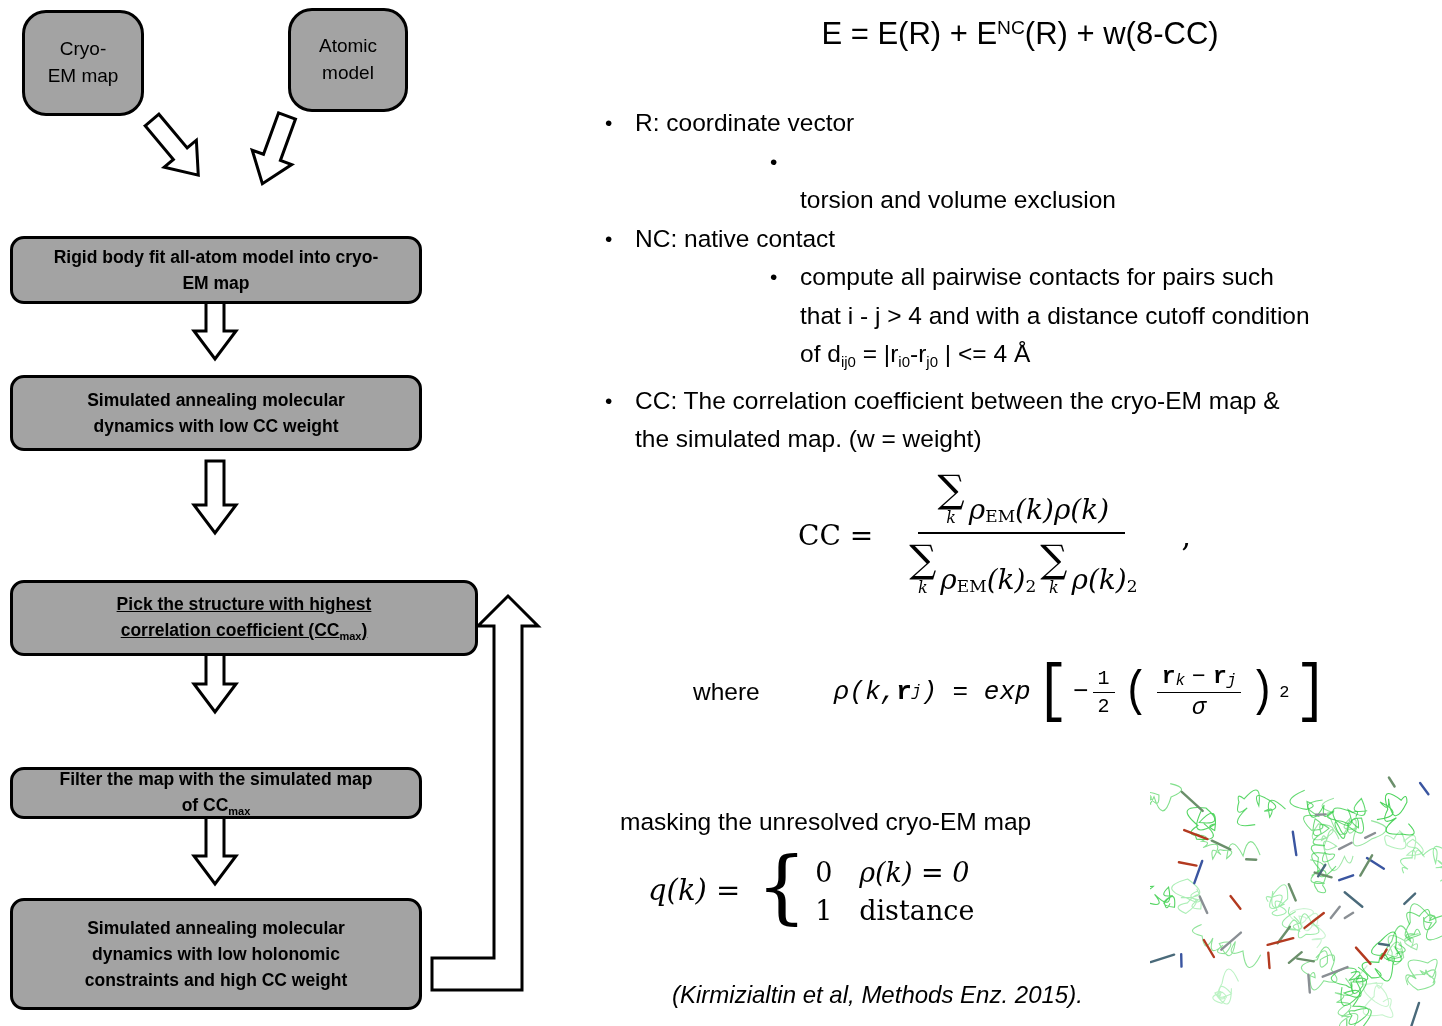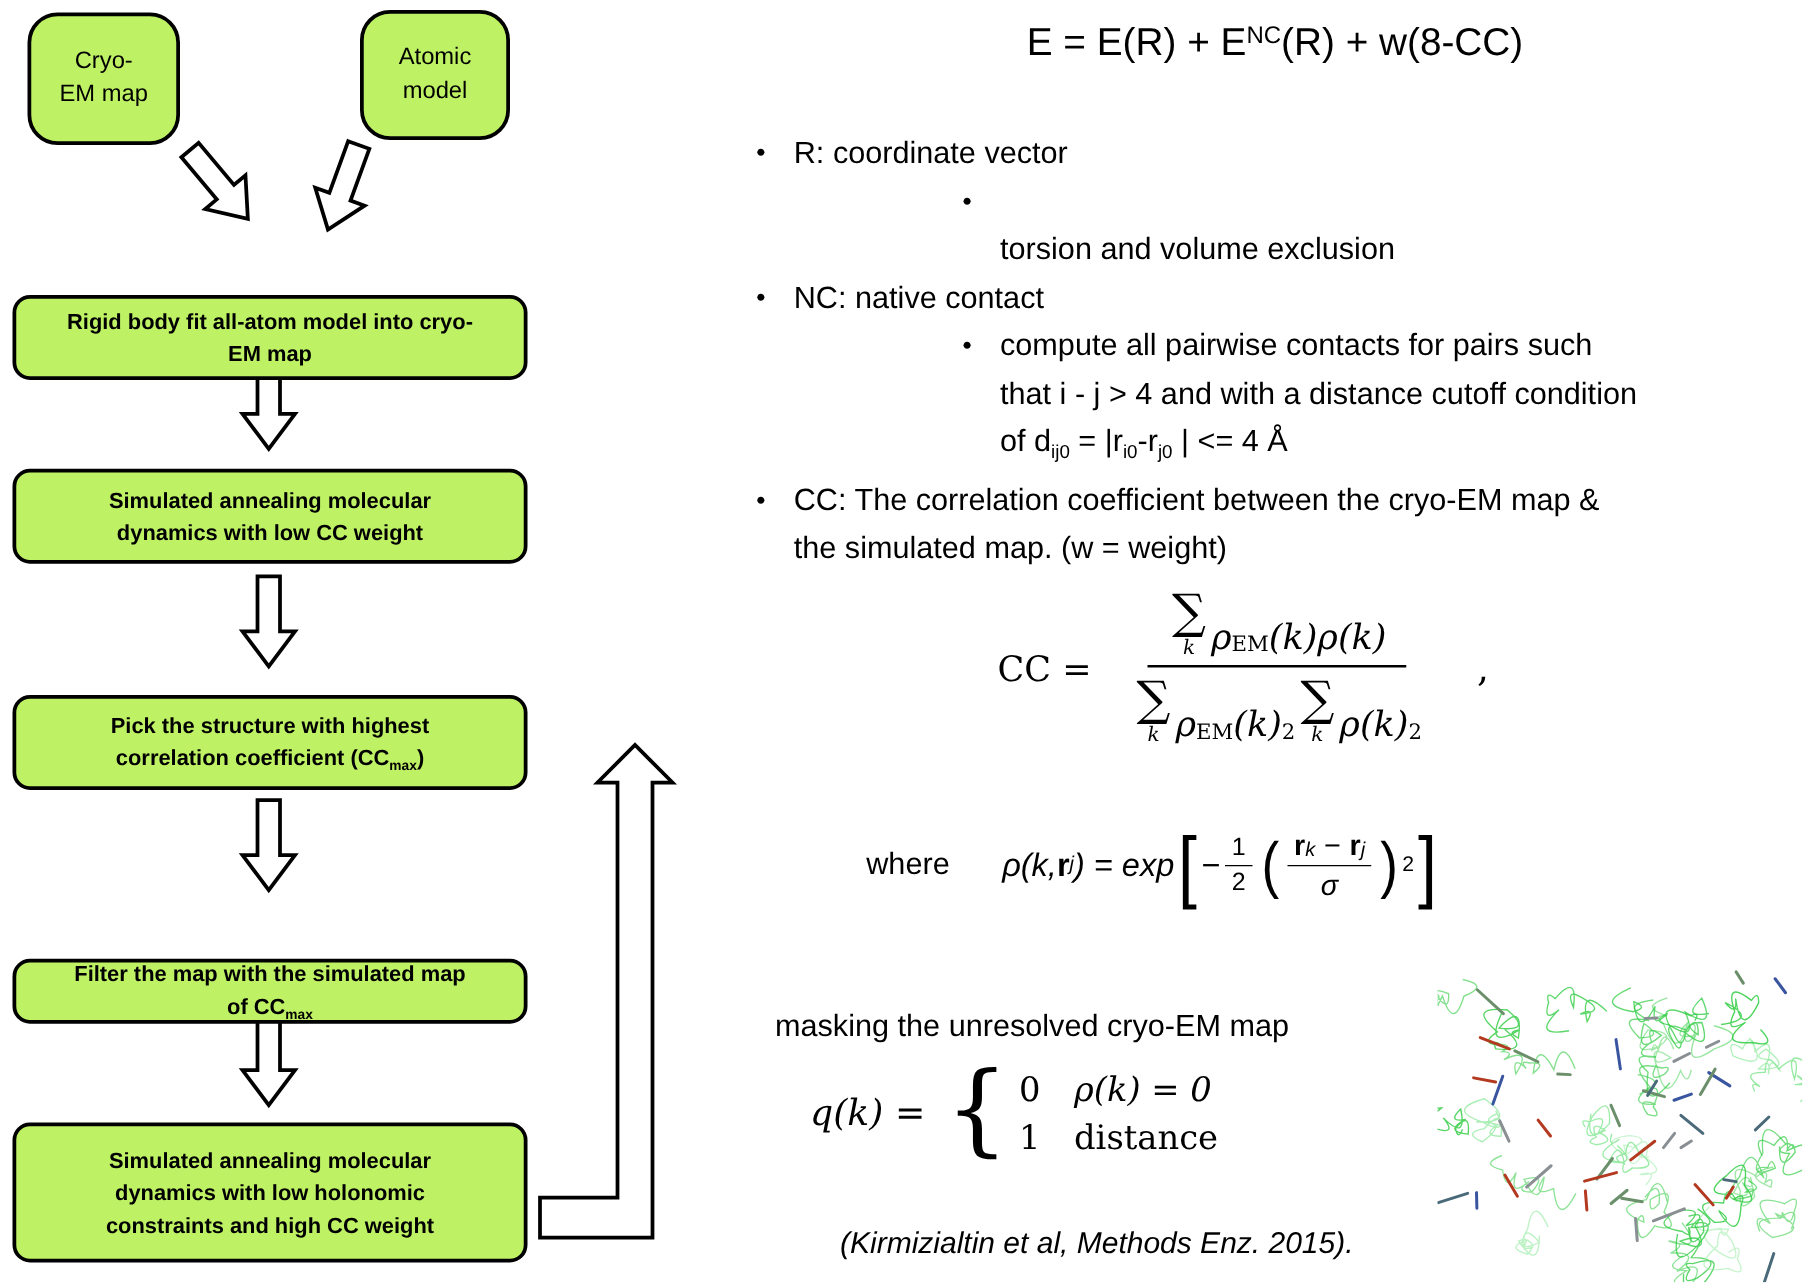--- a/index.html
+++ b/index.html
@@ -7,21 +7,21 @@
   .slide {
     position:relative; width:1442px; height:1026px; background:#fff; color:#000;
     font-family:"Liberation Sans", sans-serif; overflow:hidden;
   }
 
   
   .arrows { position:absolute; left:0; top:0; }
   .harrow { fill:#fff; stroke:#000; stroke-width:3; }
 
   .fc-box {
-    position:absolute; border:3px solid #000; border-radius:14px; background:#bef264;
+    position:absolute; border:3px solid #000; border-radius:14px; background:#a3a3a3;
     display:flex; align-items:center; justify-content:center; text-align:center;
     white-space:pre-line; font-weight:600; line-height:1.5; font-size:17.5px; padding:4px 10px;
   }
   .fc-source { border-radius:24px; font-size:19px; line-height:1.4; font-weight:500; }
   .bsub { font-size:11px; vertical-align:-4px; font-weight:600; }
 
   
   .eq-title { position:absolute; left:700px; top:16px; width:640px; text-align:center; font-size:31px; }
   .tsup { font-size:0.62em; vertical-align:10px; }
 
@@ -50,21 +50,21 @@
   .num { border-bottom:2px solid #000; }
   .den { padding-top:6px; border:none; }
   .sig { display:flex; flex-direction:column; align-items:center; margin:0 4px; }
   .sigma { font-size:38px; line-height:1; font-style:normal; }
   .lim { font-size:16px; font-style:italic; line-height:1; margin-top:2px; }
   .comma { margin-left:28px; font-size:30px; }
 
   
   .where-row { position:absolute; left:693px; top:660px; display:flex; align-items:center; }
   .where-label { font-size:24.5px; margin-right:42px; font-family:"Liberation Sans", sans-serif; }
-  .rho-eq { display:flex; align-items:center; font-family:Liberation Sans, sans-serif; font-size:26px; }
+  .rho-eq { display:flex; align-items:center; font-family:Liberation Mono, monospace; font-size:26px;margin-left:32px; }
   .bigbracket { font-size:64px; line-height:1; margin:0 2px; transform:scaleX(0.85); font-style:normal; }
   .bigparen { font-size:50px; line-height:1; margin:0 2px; transform:scaleX(0.85); font-style:normal; }
   .sfrac { display:inline-flex; flex-direction:column; align-items:center; font-size:20px; margin:0 4px; }
   .sfrac .snum { border-bottom:1.5px solid #000; padding:0 5px 2px; display:flex; align-items:flex-end; }
   .sfrac .sden { padding-top:2px; display:flex; align-items:flex-end; }
   .sfrac.inner { font-size:23px; }
   .expsup { font-size:17px; vertical-align:24px; font-style:normal; }
 
   
   .masking-label { position:absolute; left:620px; top:808px; font-size:24.5px; }
@@ -103,21 +103,21 @@
 model</span>
   </div>
   <div class="fc-box" style="left:10px;top:200px;width:412px;height:68px;margin-top:36px;">
     <span>Rigid body fit all-atom model into cryo-
 EM map</span>
   </div>
   <div class="fc-box" style="left:10px;top:375px;width:412px;height:76px;">
     <span>Simulated annealing molecular
 dynamics with low CC weight</span>
   </div>
-  <div class="fc-box" style="left:10px;top:556px;width:412px;height:76px;">
+  <div class="fc-box" style="left:10px;top:580px;width:468px;height:76px;text-decoration:underline;">
     <span><span>Pick the structure with highest
 correlation coefficient (CC</span><span class="bsub">max</span><span>)</span></span>
   </div>
   <div class="fc-box" style="left:10px;top:751px;width:412px;height:52px;margin-top:16px;">
     <span><span>Filter the map with the simulated map
 of CC</span><span class="bsub">max</span></span>
   </div>
   <div class="fc-box" style="left:10px;top:898px;width:412px;height:112px;">
     <span>Simulated annealing molecular
 dynamics with low holonomic

